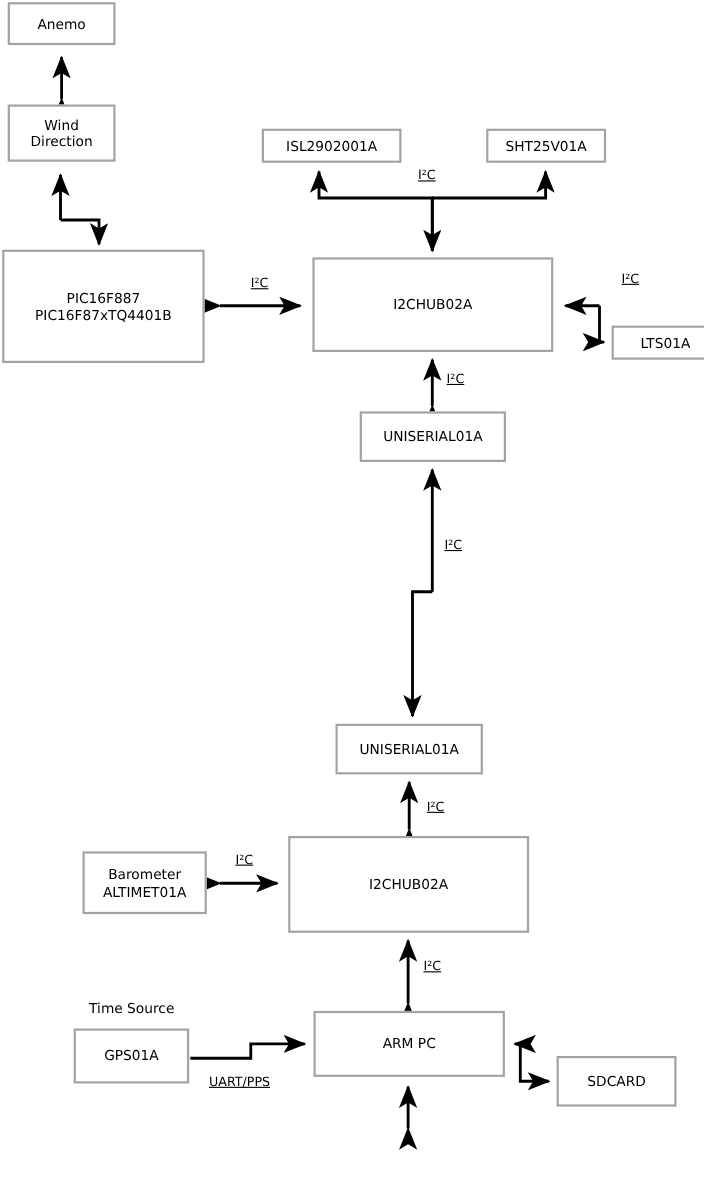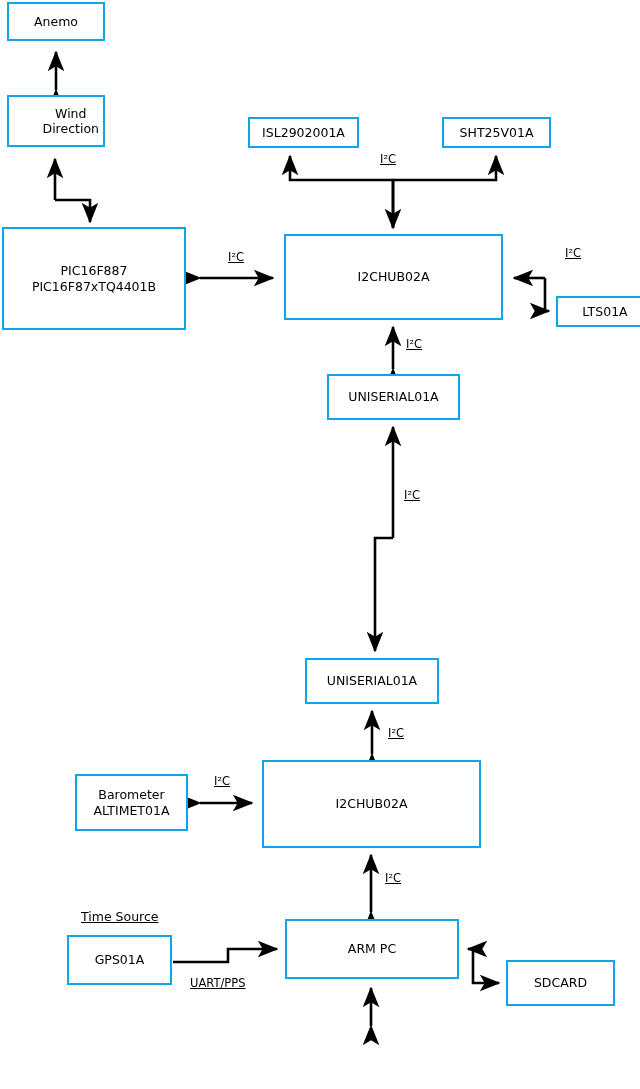--- a/index.html
+++ b/index.html
@@ -20,21 +20,21 @@
   svg#wires {
     position: absolute;
     left: 0;
     top: 0;
     width: 640px;
     height: 1089px;
   }
   .node {
     position: absolute;
     box-sizing: border-box;
-    border: 2px solid #0ea5e9;
+    border: 2px solid #a3a3a3;
     background: #ffffff;
     display: flex;
     align-items: center;
     justify-content: center;
     text-align: center;
     line-height: 1.22;
     color: #000000;
     font-size: 12.5px;
     z-index: 2;
   }
@@ -106,31 +106,31 @@
 
       <line x1="371" y1="1026" x2="371" y2="988" marker-end="url(#arrowhead)" marker-start="url(#arrowhead)"></line>
 
     </g>
   </svg>
 
   <div class="node" style="left:7px;top:2px;width:98px;height:39px;">
     <span class="node-label">Anemo</span>
   </div>
 
-  <div class="node" style="left:7px;top:95px;width:98px;height:52px;justify-content:flex-end;">
+  <div class="node" style="left:7px;top:95px;width:98px;height:52px;">
     <span class="node-label">Wind
 Direction</span>
   </div>
 
   <div class="node" style="left:2px;top:227px;width:184px;height:103px;">
     <span class="node-label">PIC16F887
 PIC16F87xTQ4401B</span>
   </div>
 
-  <div class="node" style="left:248px;top:117px;width:111px;height:31px;">
+  <div class="node" style="left:238px;top:117px;width:127px;height:31px;">
     <span class="node-label">ISL2902001A</span>
   </div>
 
   <div class="node" style="left:442px;top:117px;width:109px;height:31px;text-align:center;">
     <span class="node-label">SHT25V01A</span>
   </div>
 
   <div class="node" style="left:284px;top:234px;width:219px;height:86px;">
     <span class="node-label">I2CHUB02A</span>
   </div>
@@ -172,15 +172,15 @@
   <span class="edge-label" style="left:380px;top:152px;">I²C</span>
   <span class="edge-label" style="left:228px;top:250px;">I²C</span>
   <span class="edge-label" style="left:565px;top:246px;">I²C</span>
   <span class="edge-label" style="left:406px;top:337px;">I²C</span>
   <span class="edge-label" style="left:404px;top:488px;">I²C</span>
   <span class="edge-label" style="left:388px;top:726px;">I²C</span>
   <span class="edge-label" style="left:214px;top:774px;">I²C</span>
   <span class="edge-label" style="left:385px;top:871px;">I²C</span>
   <span class="edge-label" style="left:190px;top:976px;">UART/PPS</span>
 
-  <span class="free-label" style="left:81px;top:909px;text-decoration:underline;">Time Source</span>
+  <span class="free-label" style="left:81px;top:909px;">Time Source</span>
 
 </div>
 
 </body></html>

